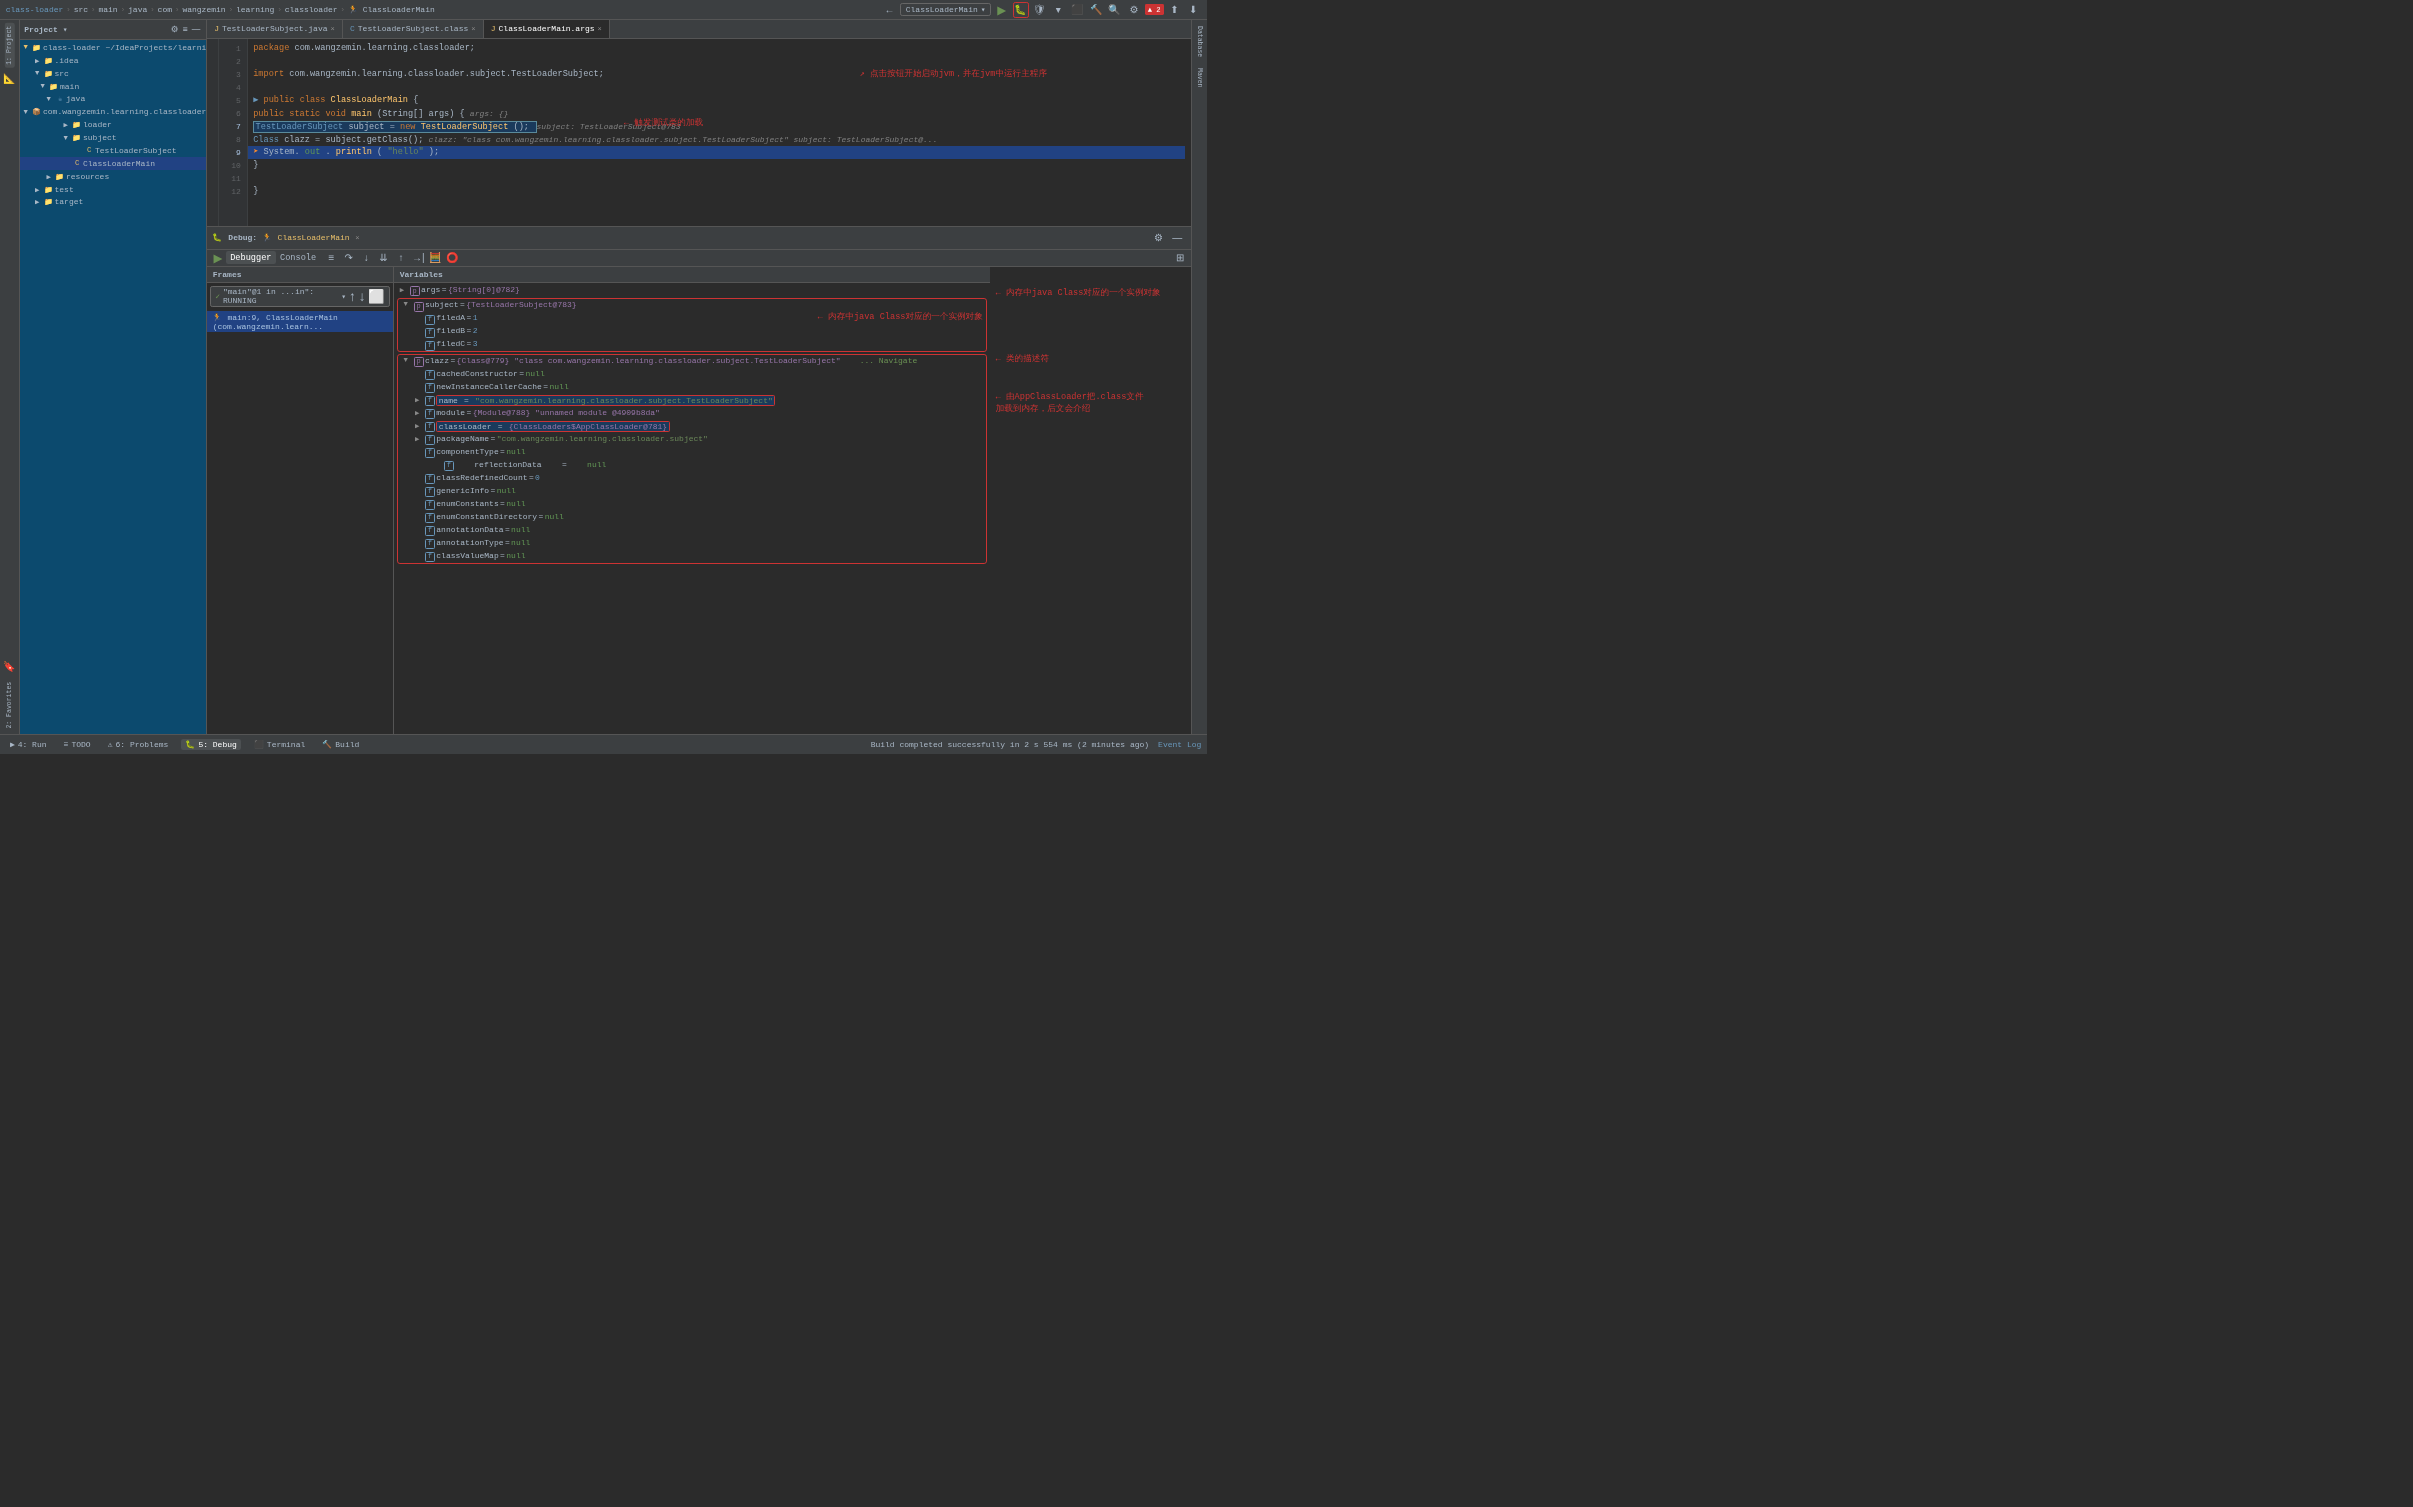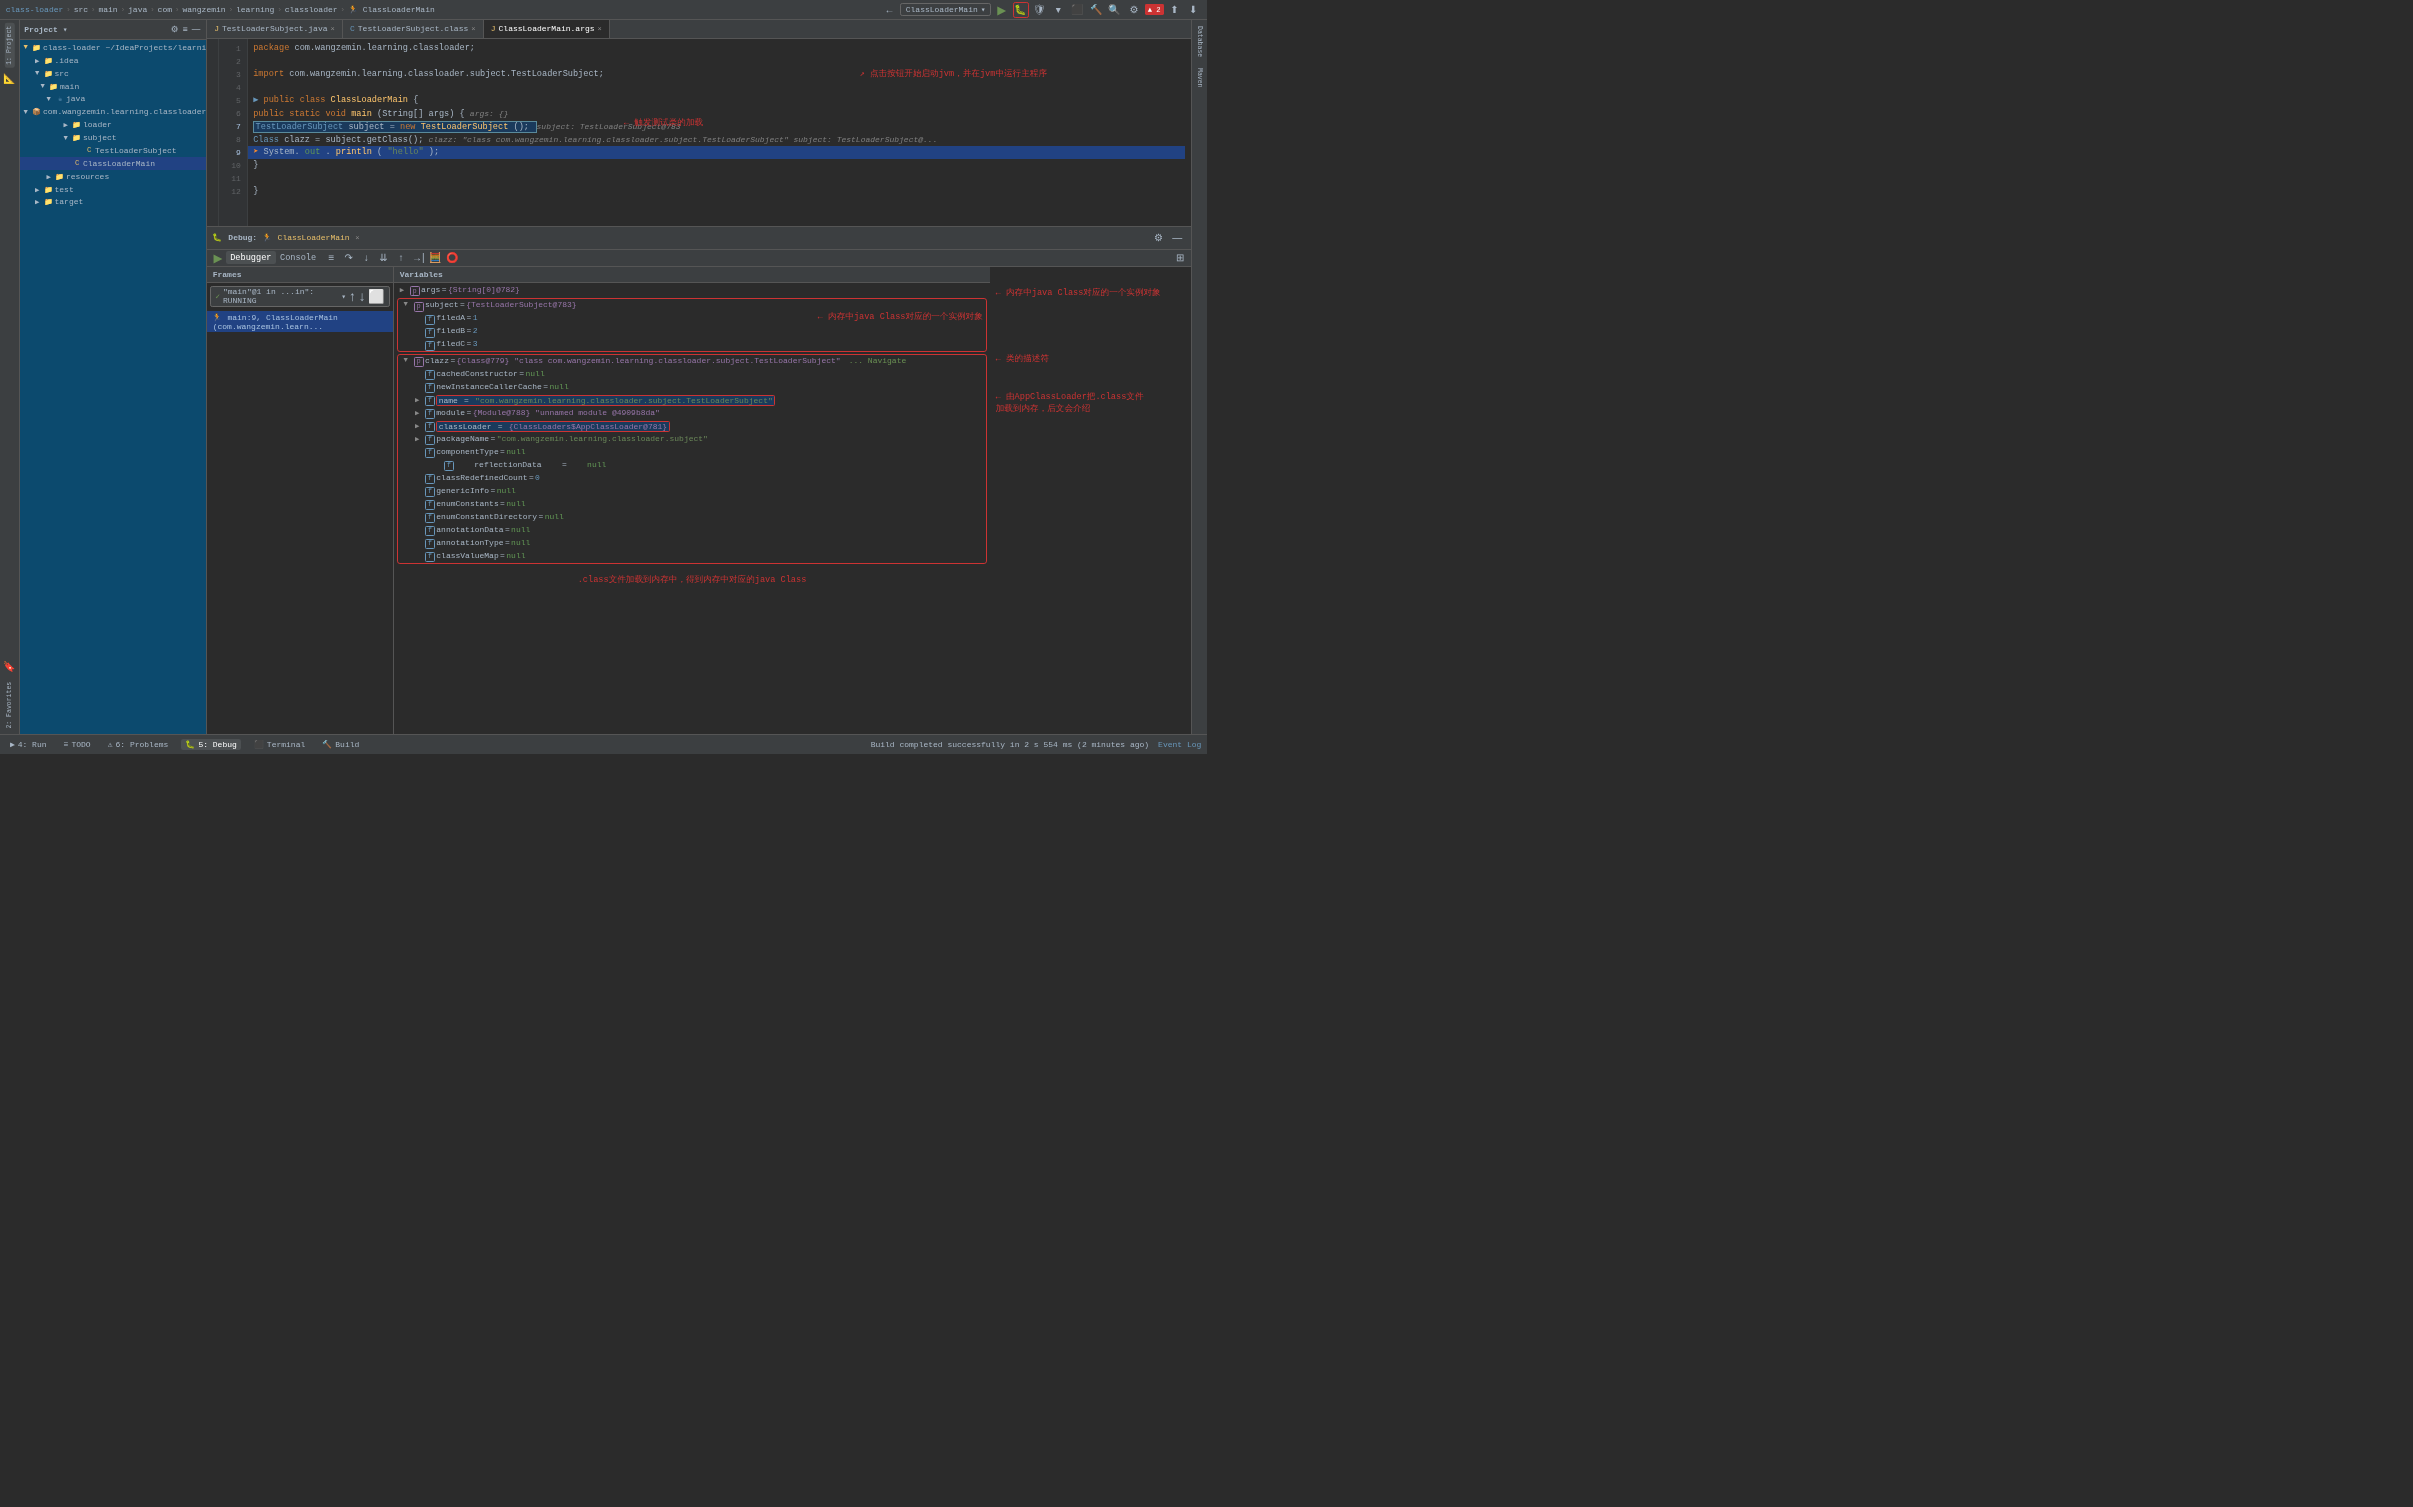--- a/index.html
+++ b/index.html
@@ -463,21 +463,21 @@
                   <span style="position:absolute; right:7.2px; top:-43px; color:#cc3333; font-size:8.6px;">← <span>内存中java Class对应的一个实例对象</span></span>
                 </div>
 
                 <div style="border:1.4px solid #cc3333; border-radius:2.9px; margin:1.4px 2.9px;">
                   <div class="var-item">
                     <span class="var-expand">▼</span>
                     <span class="var-icon" style="color:#9876aa; border-color:#9876aa;">p</span>
                     <span class="var-name">clazz</span>
                     <span class="var-eq"> = </span>
                     <span class="var-val ref">{Class@779} "class com.wangzemin.learning.classloader.subject.TestLoaderSubject"</span>
-                    <span style="color:#6a9153; cursor:pointer; font-size:8px; margin-left:8px;">... Navigate</span>
+                    <span style="color:#6a9153; cursor:pointer; font-size:8px; margin-left:19px;">... Navigate</span>
                   </div>
                   <div class="var-item" style="padding-left:17px;">
                     <span class="var-expand"> </span>
                     <span class="var-icon">f</span>
                     <span class="var-name">cachedConstructor</span>
                     <span class="var-eq"> = </span>
                     <span class="var-val" style="color:#629755;">null</span>
                   </div>
                   <div class="var-item" style="padding-left:17px;">
                     <span class="var-expand"> </span>
@@ -578,23 +578,20 @@
                   </div>
                   <div class="var-item" style="padding-left:17px;">
                     <span class="var-expand"> </span>
                     <span class="var-icon">f</span>
                     <span class="var-name">classValueMap</span>
                     <span class="var-eq"> = </span>
                     <span class="var-val" style="color:#629755;">null</span>
                   </div>
                 </div>
 
-                <div class="bottom-note">
-                  <span>.class文件加载到内存中，得到内存中对应的java Class</span>
-                </div>
 
               </div>
             </div>
 
             <div style="width:201px; padding:5.7px; display:flex; flex-direction:column; gap:11.5px; font-size:8.6px; color:#cc3333;">
               <div style="margin-top:14.4px;">
                 ← <span>内存中java Class对应的一个实例对象</span>
               </div>
               <div style="margin-top:43px;">
                 ← <span>类的描述符</span>

